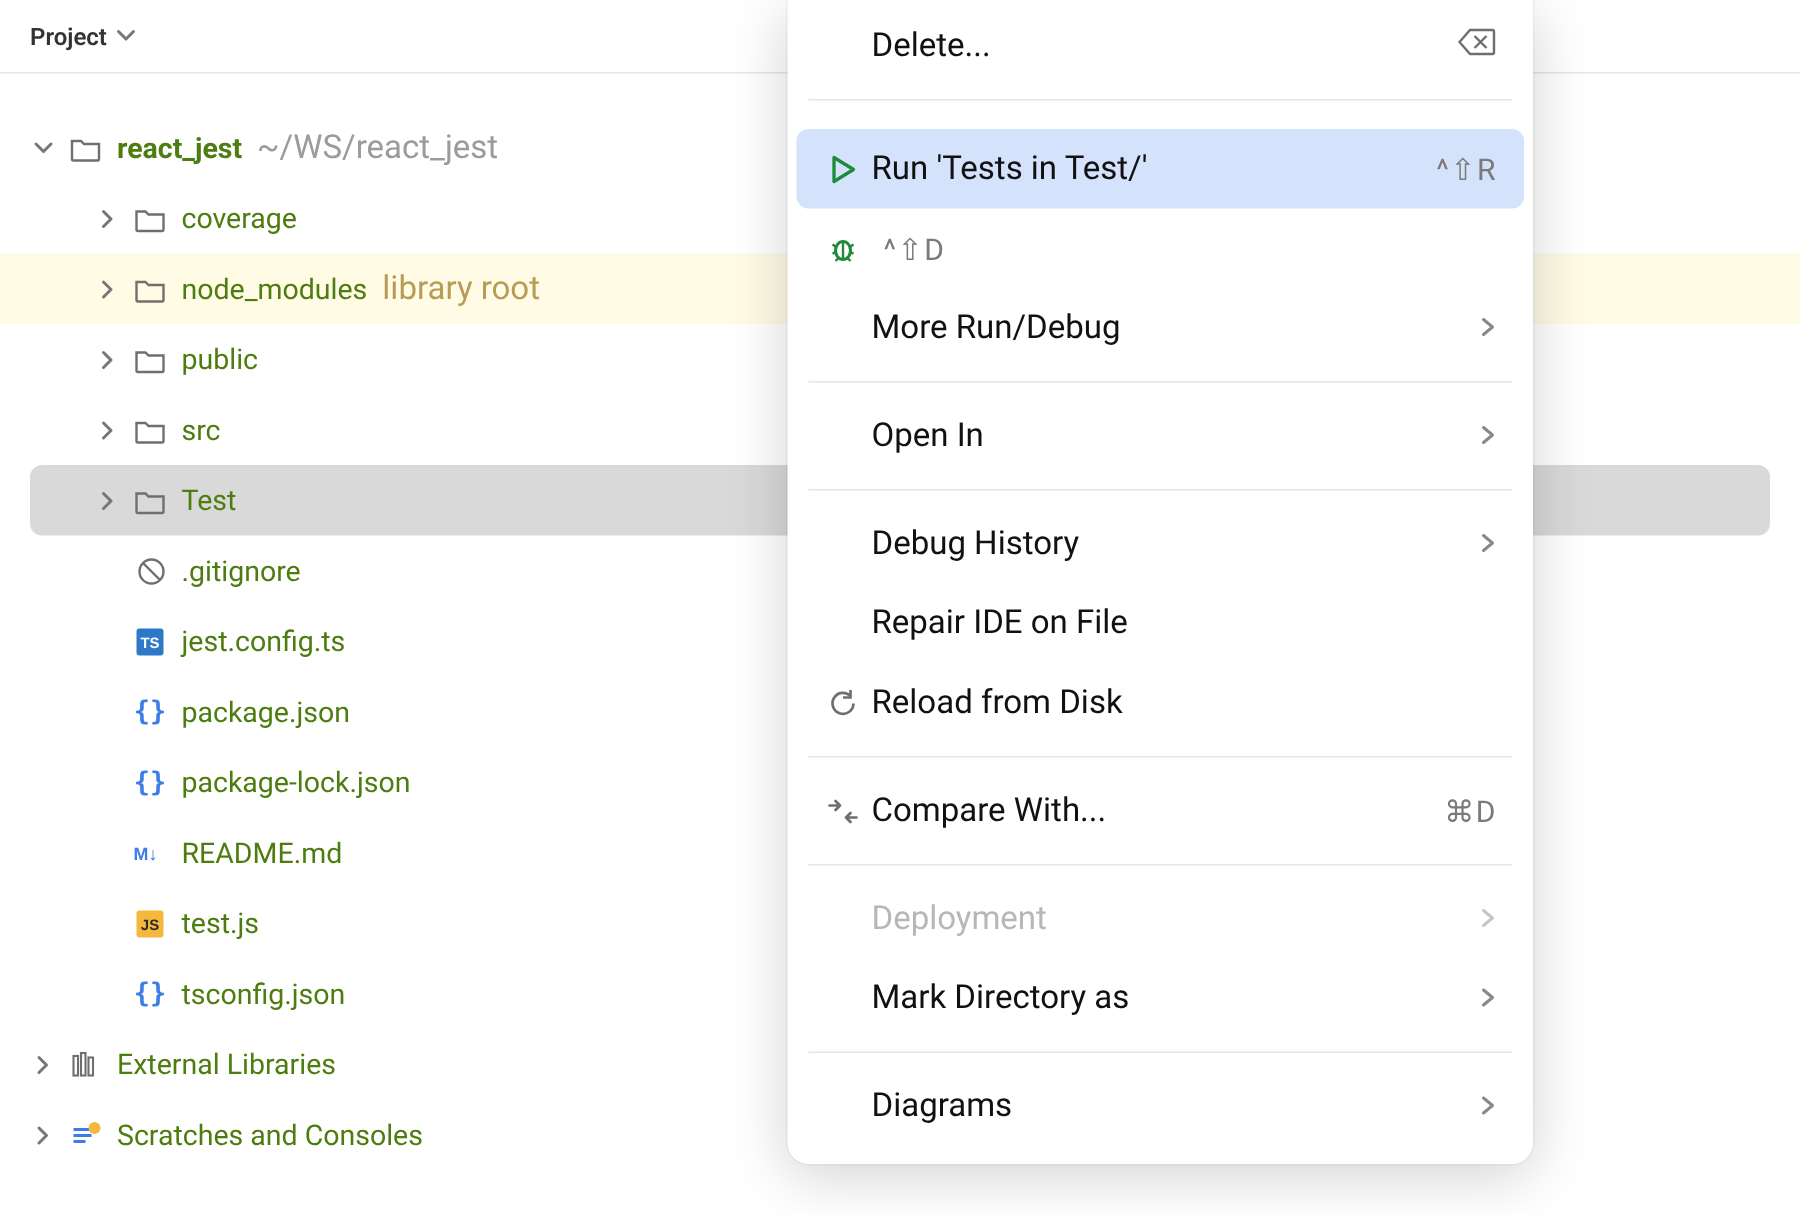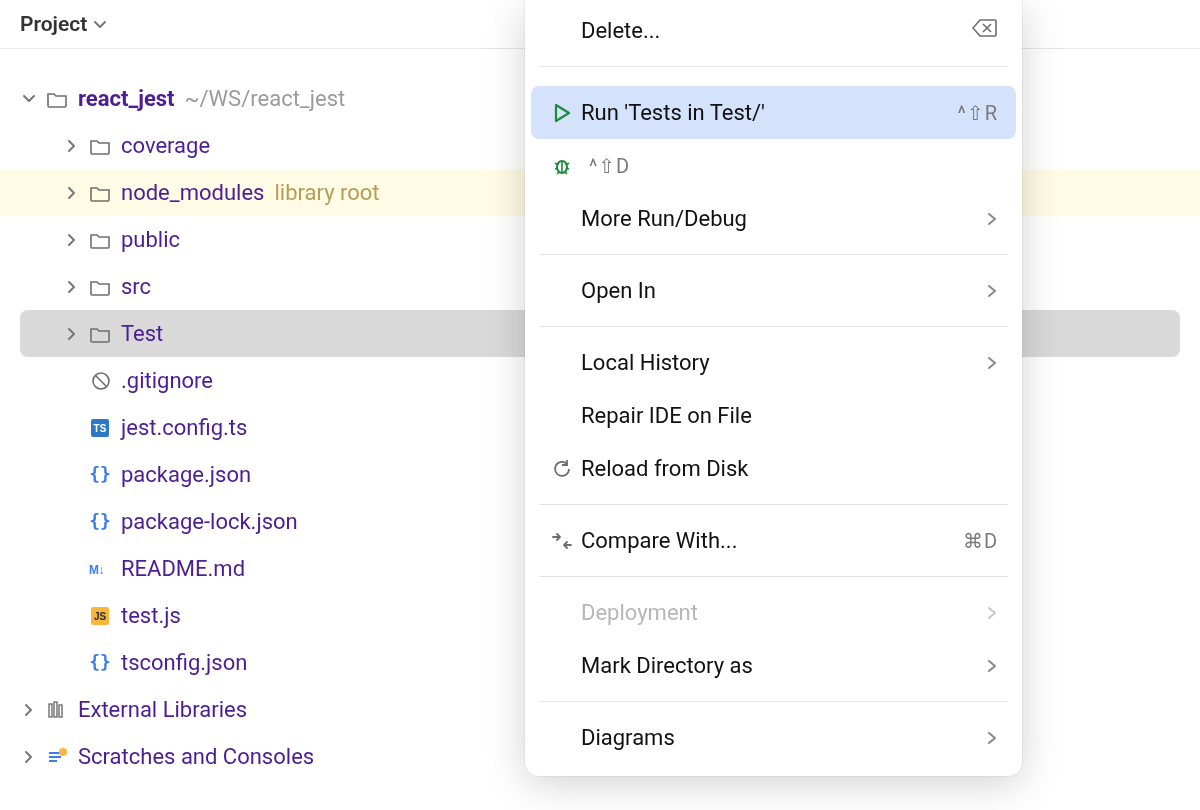--- a/index.html
+++ b/index.html
@@ -27,21 +27,21 @@
     height: 48px;
     display: flex;
     align-items: center;
     padding: 0 20px;
     border-bottom: 1px solid #e6e6e6;
     user-select: none;
   }
   .panel-title {
     font-weight: 600;
     color: #333;
-    font-size: 21px;
+    font-size: 16px;
   }
   .panel-title-chevron { margin-left: 6px; color: #777; }
   
   .tree {
     padding-top: 26px;
   }
   .row {
     display: flex;
     align-items: center;
     height: 47px;
@@ -61,21 +61,21 @@
   }
   .row .icon {
     width: 22px;
     height: 22px;
     flex: 0 0 22px;
     margin-right: 10px;
     display: inline-flex;
     align-items: center;
     justify-content: flex-end;
   }
-  .row .label { font-size: 22px; color: #4c1d95; }
+  .row .label { font-size: 19px; color: #4d7c0f; }
   .row .label.bold { font-weight: 700; }
   .row .suffix { margin-left: 10px; color: #9b9b9b; }
   .row.selected { background: #d9d9d9; }
   .row.library-row { background: #fffbe5; }
   .row.library-row .suffix { color: #b79c56; }
   
   .context-menu {
     position: absolute;
     left: 525px;
     top: 0;
@@ -417,21 +417,21 @@
         <svg width="12" height="14" viewBox="0 0 12 14">
               <path d="M3 2 L9 7 L3 12" fill="none" stroke="#888" stroke-width="2" stroke-linecap="round" stroke-linejoin="round"></path>
             </svg>
       </span>
     </div>
 
     <div class="menu-sep"></div>
 
     <div class="menu-item">
       <span class="mi-icon"></span>
-      <span class="mi-label">Local History</span>
+      <span class="mi-label">Debug History</span>
       <span class="mi-sub">
         <svg width="12" height="14" viewBox="0 0 12 14">
               <path d="M3 2 L9 7 L3 12" fill="none" stroke="#888" stroke-width="2" stroke-linecap="round" stroke-linejoin="round"></path>
             </svg>
       </span>
     </div>
 
     <div class="menu-item">
       <span class="mi-icon"></span>
       <span class="mi-label">Repair IDE on File</span>

